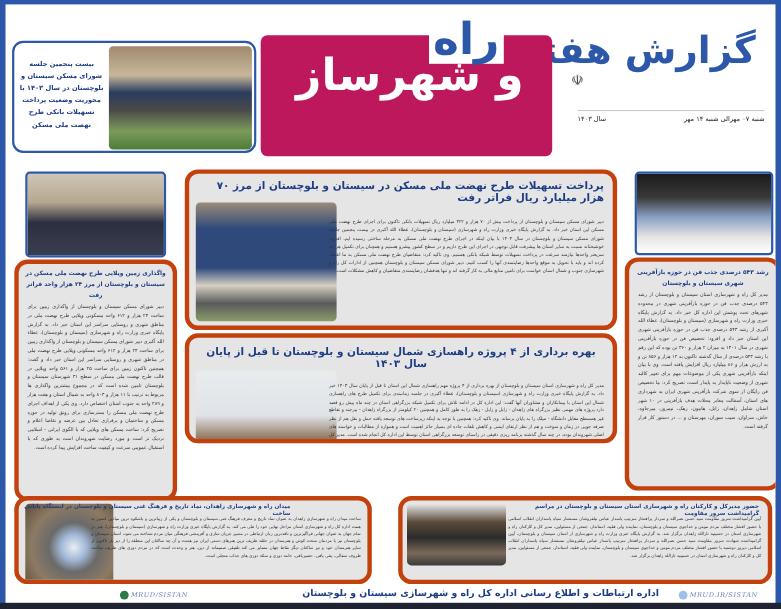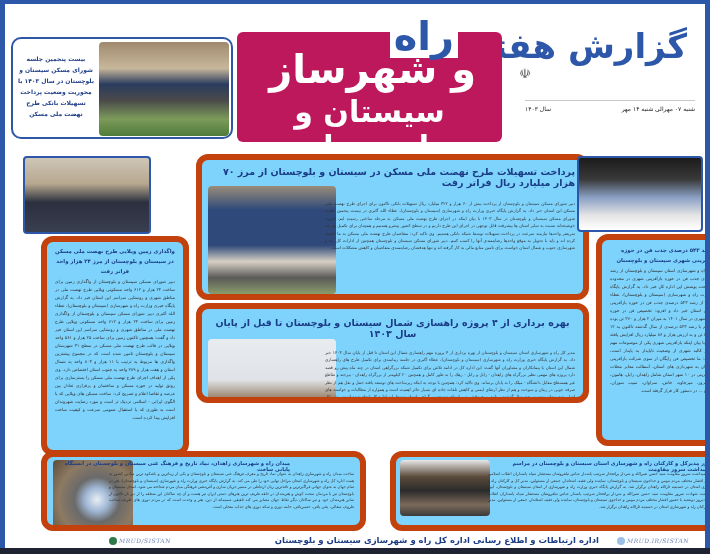--- a/index.html
+++ b/index.html
@@ -37,21 +37,21 @@
     border: 2px solid #2d57a8; border-radius: 10px; background: #fff; overflow: hidden;
   }
   .top-left-card .caption {
     position: absolute; left: 4px; top: 14px; width: 78px; font-size: 6px; line-height: 11px;
     color: #1c3c86; font-weight: bold; text-align: center;
   }
   .photo { position: absolute; background: linear-gradient(160deg,#8d7a63 0%,#c9b89b 35%,#5c6f84 60%,#a9b69d 100%); border-radius: 4px; }
   .photo.meeting1 { left: 86px; top: 3px; width: 130px; height: 94px; background: linear-gradient(180deg,#a08a6e 0%,#c7b79b 28%,#2a3c5e 45%,#4a4a4a 62%,#7c9a5a 82%,#4e7c3a 100%); }
 
   
-  .box { position: absolute; border: 6px solid #c2410c; border-radius: 12px; background: #7dd3fc; overflow: hidden; margin-left: 28px; }
+  .box { position: absolute; border: 4px solid #c2410c; border-radius: 12px; background: #e5e5e5; overflow: hidden; }
   .box-title { color: #1c3c86; font-weight: bold; text-align: center; }
   .body-text { font-size: 4.2px; line-height: 7.4px; color: #333; text-align: justify; }
 
   
   .story1 { left: 163px; top: 150px; width: 393px; height: 146px; }
   .story1 .box-title { position: absolute; right: 8px; top: 6px; font-size: 9.5px; left: 8px; text-align: right; }
   .story1 .body-text { position: absolute; right: 8px; top: 40px; width: 250px; }
   .photo.council { left: 6px; top: 26px; width: 128px; height: 108px; background: linear-gradient(180deg,#9a8c7a 0%,#2f4a7a 22%,#2f4a7a 55%,#d6d0c4 70%,#5a5a5a 85%,#8a9c6a 100%); }
 
   
@@ -100,21 +100,20 @@
     <div class="masthead-title">گزارش هفته</div>
     <div class="emblem">☫</div>
     <div class="dateline">
       <span>شنبه ۰۷ مهرالی شنبه ۱۴ مهر</span>
       <span>سال ۱۴۰۳</span>
     </div>
 
     <div class="brand-box">
       <div class="brand-line1">راه</div>
       <div class="brand-line1b">و شهرساز</div>
-      <div class="brand-line2">سیستان و بلوچستان</div>
     </div>
 
     <div class="top-left-card">
       <div class="photo meeting1"></div>
       <div class="caption">بیست پنجمین جلسه شورای مسکن سیستان و بلوچستان در سال ۱۴۰۳ با محوریت وضعیت پرداخت تسهیلات بانکی طرح نهضت ملی مسکن</div>
     </div>
 
     <div class="photo left-man"></div>
     <div class="box left-story">
       <div class="box-title">واگذاری زمین ویلایی طرح نهضت ملی مسکن در سیستان و بلوچستان از مرز ۲۴ هزار واحد فراتر رفت</div>

